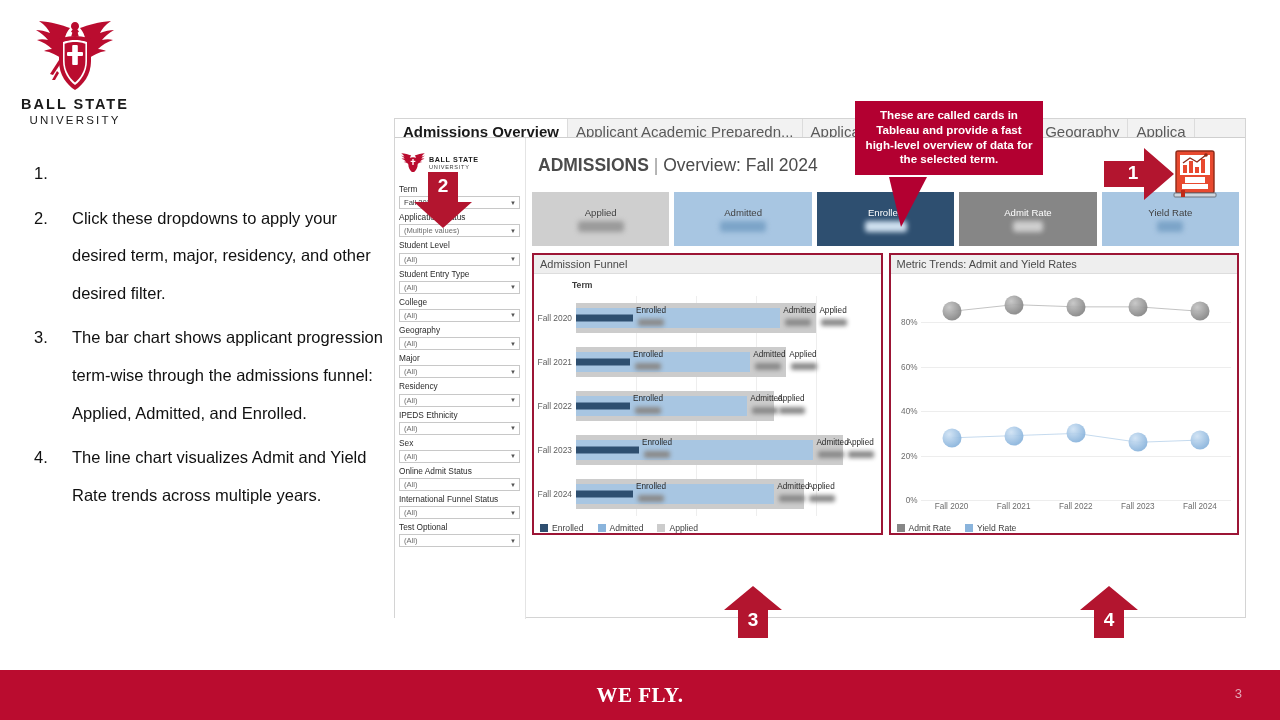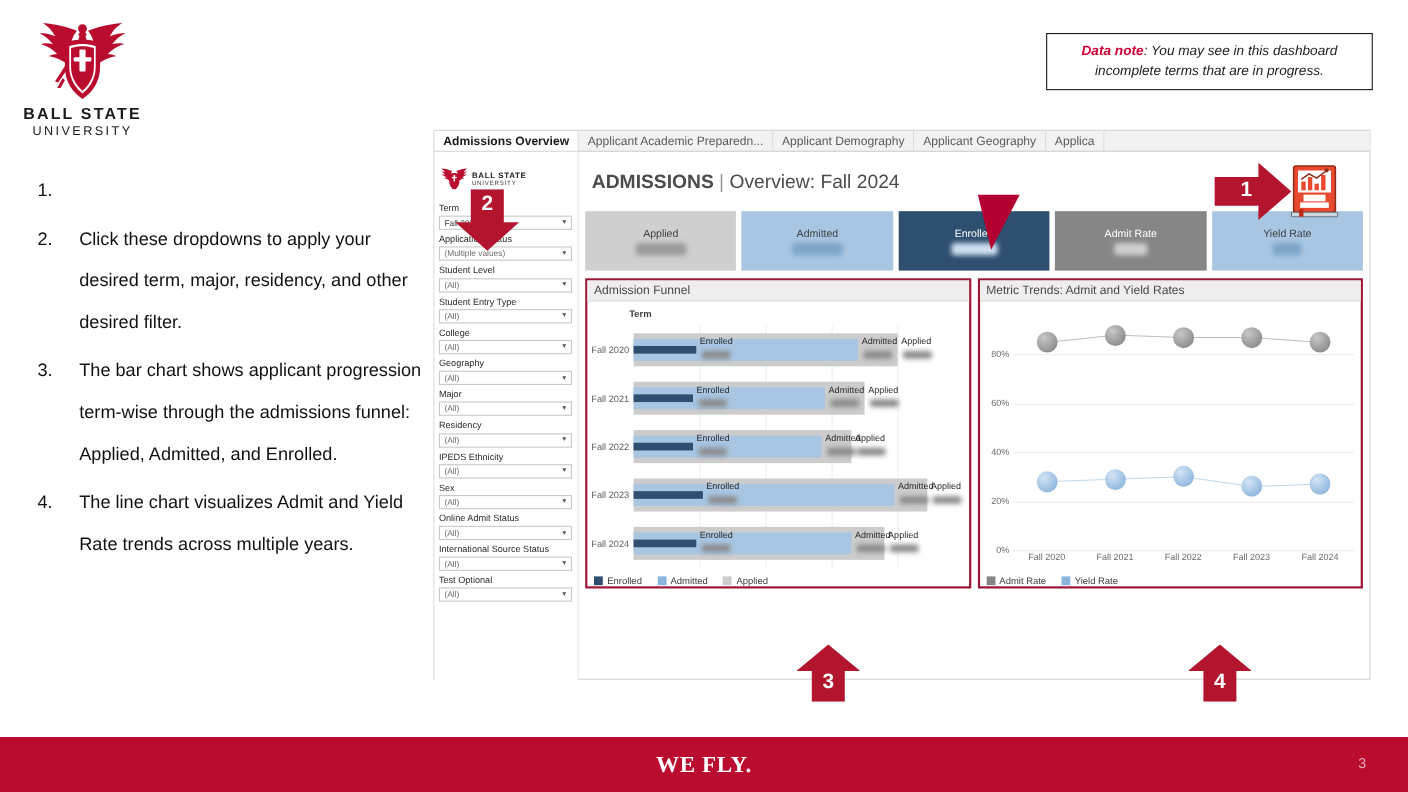--- a/index.html
+++ b/index.html
@@ -45,21 +45,21 @@
   .dash {
     position: absolute; left: 394px; top: 118px;
     width: 852px; height: 500px;
     background: #ffffff; border: 1px solid #d4d4d4;
   }
   .tabbar {
     display: flex; height: 19px; background: #f2f2f2;
     border-bottom: 1px solid #cfcfcf; overflow: hidden;
   }
   .tab {
-    font-size: 11px; color: #5a5a5a; padding: 4px 8px 3px;
+    font-size: 15px; color: #5a5a5a; padding: 4px 8px 3px;
     border-right: 1px solid #dcdcdc; white-space: nowrap; text-align: center;
   }
   .tab.active { background: #ffffff; color: #1a1a1a; font-weight: bold; }
 
   .dash-body { display: flex; height: 481px; }
 
   
   .filters {
     width: 131px; flex: 0 0 131px; padding: 6px 5px 0 4px;
     background: #fff; border-right: 1px solid #e4e4e4;
@@ -215,24 +215,20 @@
         <rect x="38" y="38" width="16" height="4" rx="1"></rect>
       </g>
       <path fill="#ba0c2f" d="M30 46l-9 14 3 1 8-12z"></path>
       <path fill="#ba0c2f" d="M28 57l-5 9h3l4-7z"></path>
     </svg>
     <div class="bsu-name">BALL STATE</div>
     <div class="bsu-sub">UNIVERSITY</div>
   </div>
 
 
-  <div class="note-box">
-    <div class="note-line"><span class="note-kw">Data note</span><span>: You may see in this dashboard</span></div>
-    <div class="note-line">incomplete terms that are in progress.</div>
-  </div>
 
   <div class="steps">
     <div class="step">
       <div class="step-num">1.</div>
     </div>
     <div class="step">
       <div class="step-num">2.</div>
       <div class="step-txt">Click these dropdowns to apply your desired term, major, residency, and other desired filter.</div>
     </div>
     <div class="step">
@@ -343,21 +339,21 @@
           </div>
         </div>
         <div class="flt">
           <div class="flt-label">Online Admit Status</div>
           <div class="flt-ctl">
             <span class="flt-val">(All)</span>
             <span class="caret">▼</span>
           </div>
         </div>
         <div class="flt">
-          <div class="flt-label">International Source Status</div>
+          <div class="flt-label">International Funnel Status</div>
           <div class="flt-ctl">
             <span class="flt-val">(All)</span>
             <span class="caret">▼</span>
           </div>
         </div>
         <div class="flt">
           <div class="flt-label">Test Optional</div>
           <div class="flt-ctl">
             <span class="flt-val">(All)</span>
             <span class="caret">▼</span>
@@ -563,20 +559,21 @@
                 </div>
             </div>
           </div>
         </div>
 
 
       </div>
     </div>
   </div>
 
+  <div class="callout">These are called cards in Tableau and provide a fast high-level overview of data for the selected term.</div>
   <div class="callout-tail"></div>
 
   <div class="arrow" style="left:1104px; top:148px; width:70px; height:52px;">
     <svg viewBox="0 0 70 52" width="70" height="52">
       <polygon points="0,13 40,13 40,0 70,26 40,52 40,39 0,39" fill="#b3152f"></polygon>
     </svg>
     <div class="num" style="top:14px; left:-12px;">1</div>
   </div>
 
   <div class="arrow" style="left:414px; top:172px; width:58px; height:56px;">

